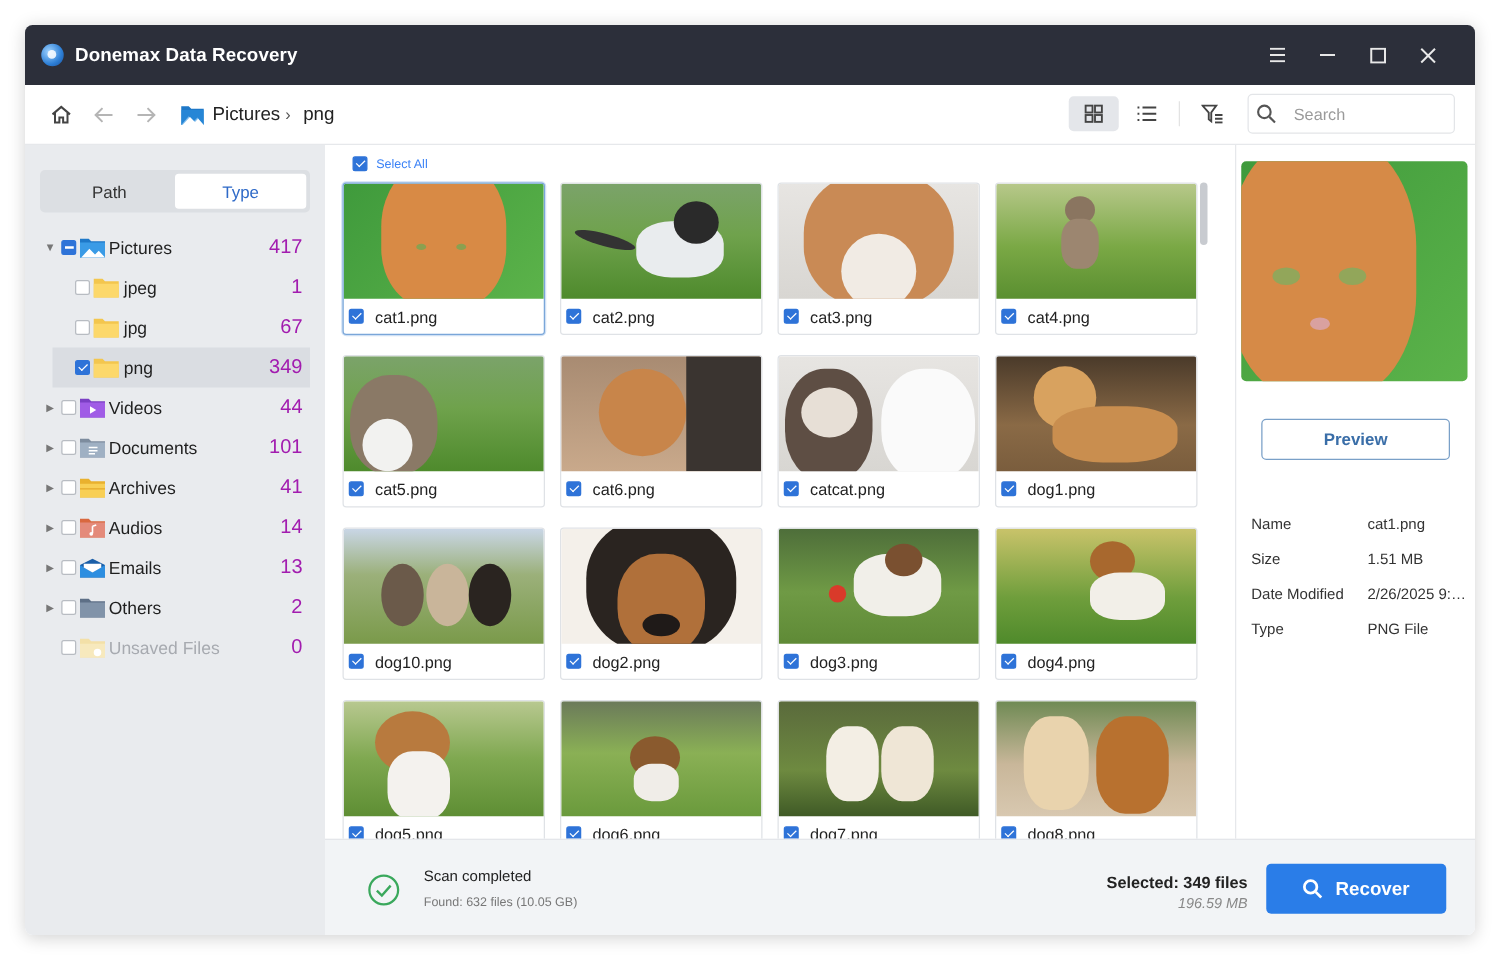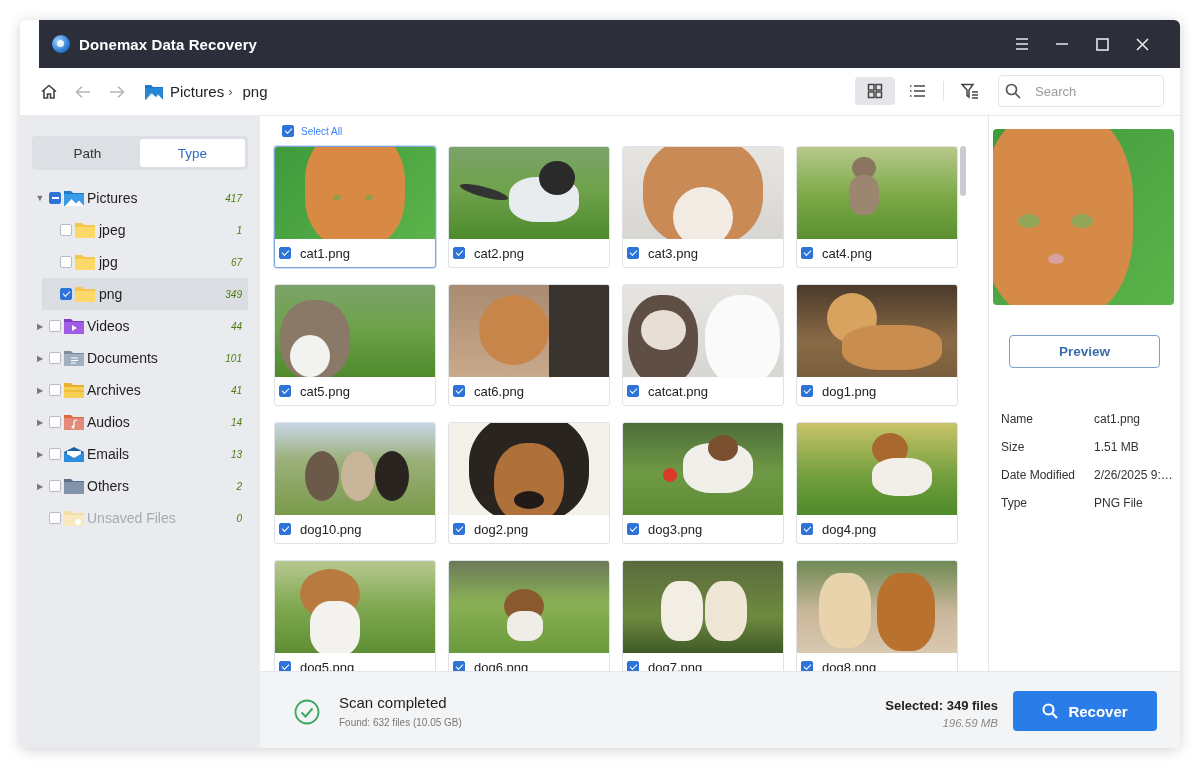--- a/index.html
+++ b/index.html
@@ -7,21 +7,21 @@
   body { font-family: "Liberation Sans", "DejaVu Sans", sans-serif; color: #222; position: relative; }
 
   .window {
     position: absolute; left: 20px; top: 20px; width: 1160px; height: 728px;
     background: #fff; border-radius: 6px; overflow: hidden;
     box-shadow: 0 2px 14px rgba(0,0,0,0.18);
   }
   
   .titlebar {
     position: absolute; left: 0; top: 0; right: 0; height: 48px;
-    background: #2c2f3a; color: #fff; display: flex; align-items: center; margin-left: 19px;
+    background: #2c2f3a; color: #fff; display: flex; align-items: center;
   }
   .app-logo {
     width: 18px; height: 18px; border-radius: 50%; margin-left: 13px;
     background: radial-gradient(circle at 35% 35%, #9fd3ff, #2d7fd6 60%, #1a4f9a);
     position: relative;
   }
   .app-logo::after {
     content: ""; position: absolute; left: 5px; top: 5px; width: 7px; height: 7px;
     border-radius: 50%; background: rgba(255,255,255,0.85);
   }
@@ -78,21 +78,21 @@
   }
   .chk.on { background: #2e73d8; border-color: #2e73d8; }
   .chk.on::after {
     content: ""; width: 6px; height: 3px; border-left: 1.8px solid #fff; border-bottom: 1.8px solid #fff;
     transform: rotate(-45deg); margin-top: -2px;
   }
   .chk.partial { background: #2e73d8; border-color: #2e73d8; }
   .chk.partial::after { content: ""; width: 7px; height: 2px; background: #fff; }
   .ticon { width: 22px; height: 18px; margin-left: 2px; flex-shrink: 0; }
   .tlabel { font-size: 14px; margin-left: 2px; color: #1f1f1f; }
-  .tcount { position: absolute; right: 18px; font-size: 10px; color: #4d7c0f; font-style: italic; }
+  .tcount { position: absolute; right: 18px; font-size: 16px; color: #a21caf; }
   .tree-row.child .chk { margin-left: 40px; }
   .tree-row.child .tlabel { margin-left: 3px; }
   .tree-row.selected .chk { margin-left: 18px; }
   .tree-row.selected .tcount { right: 6px; }
   .tree-row.disabled .tlabel { color: #a7aab0; }
   .tree-row.disabled .chk { margin-left: 29px; }
 
   
   .grid-area { position: absolute; left: 240px; top: 96px; width: 728px; height: 555px; background: #fff; overflow: hidden; }
   .select-all { position: absolute; left: 22px; top: 9px; display: flex; align-items: center; cursor: pointer; }
@@ -132,21 +132,21 @@
   .meta-row { display: flex; height: 28px; align-items: center; font-size: 12px; color: #333; }
   .meta-row .k { width: 93px; }
   .meta-row .v { width: 84px; white-space: nowrap; overflow: hidden; text-overflow: ellipsis; }
 
   
   .footer {
     position: absolute; left: 240px; right: 0; bottom: 0; height: 77px; background: #f2f4f6;
     border-top: 1px solid #e4e6ea;
   }
   .done-icon { position: absolute; left: 34px; top: 27px; width: 26px; height: 26px; }
-  .scan-title { position: absolute; left: 79px; top: 22px; font-size: 15px; color: #222; }
+  .scan-title { position: absolute; left: 79px; top: 22px; font-size: 12px; color: #222; }
   .scan-sub { position: absolute; left: 79px; top: 45px; font-size: 10px; color: #777; }
   .sel-info { position: absolute; right: 182px; top: 26px; text-align: right; }
   .sel-count { font-size: 13px; color: #222; font-weight: bold; }
   .sel-size { font-size: 11.5px; color: #888; margin-top: 4px; font-style: italic; }
   .recover-btn {
     position: absolute; right: 23px; top: 19px; width: 144px; height: 40px; background: #2a7de8;
     border-radius: 4px; color: #fff; display: flex; align-items: center; justify-content: center;
     font-size: 15px; font-weight: bold; cursor: pointer; border: none; font-family: "Liberation Sans", sans-serif;
   }
   .recover-btn svg { margin-right: 10px; fill: none; stroke: #fff; stroke-width: 2.2; }

